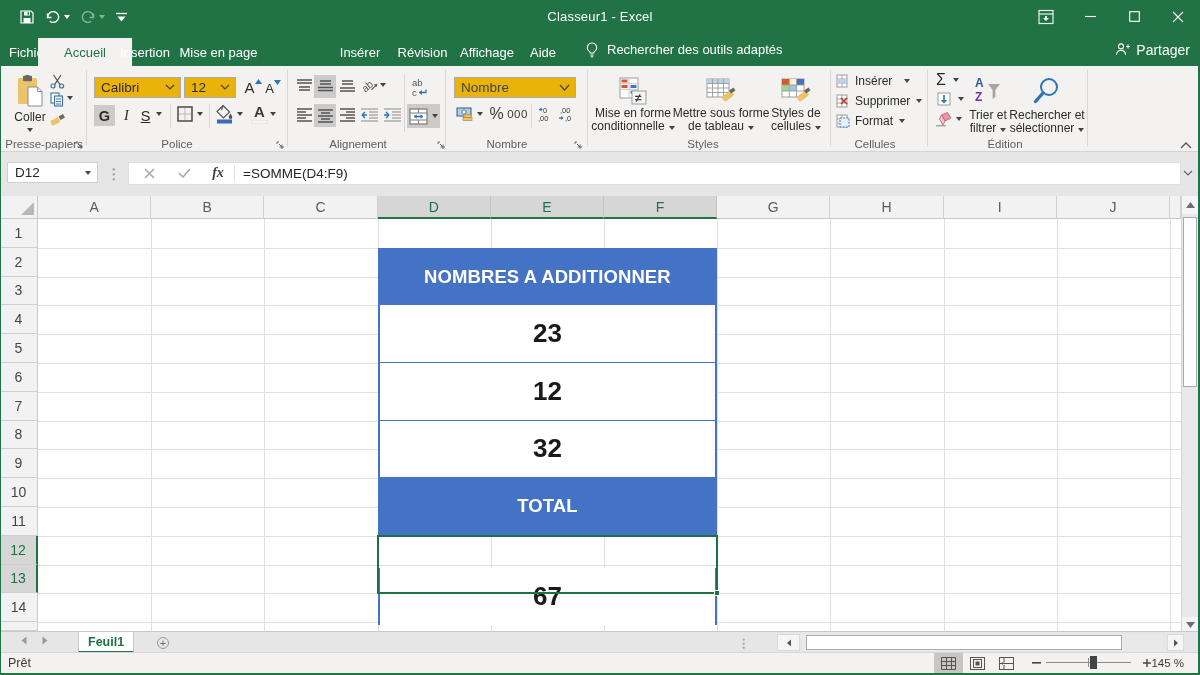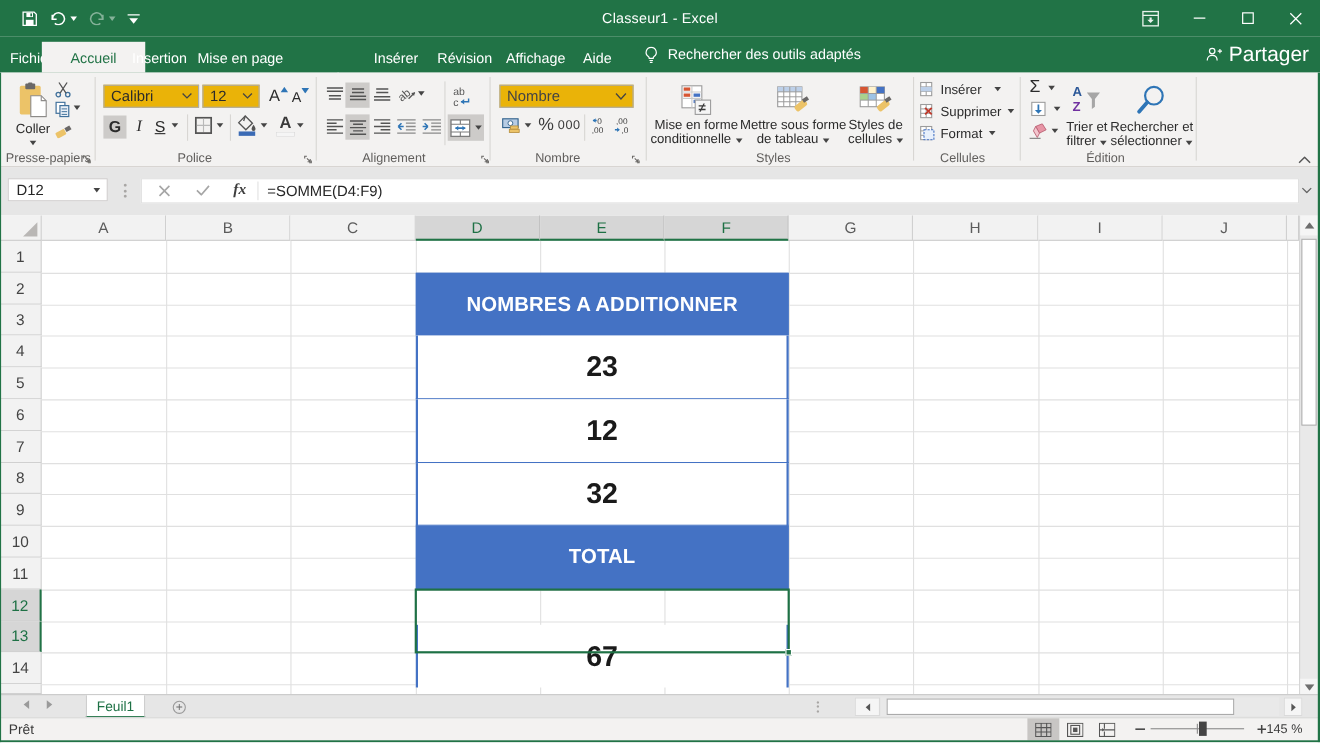--- a/index.html
+++ b/index.html
@@ -21,21 +21,21 @@
   .winctl { position:absolute; right:0; top:0; height:33px; display:flex; }
   .winbtn { width:44px; height:33px; display:flex; align-items:center; justify-content:center; color:#E8F2EC; }
   .ribbon-opts { position:absolute; right:134px; top:0; width:40px; height:33px; display:flex; align-items:center; justify-content:center; color:#E8F2EC; }
 
   
   .tabrow { position:absolute; left:0; top:33px; width:1200px; height:33px; background:#217346; }
   .tabs { position:absolute; left:0; top:5px; height:28px; width:600px; }
   .rtab { position:absolute; top:0; height:28px; padding:0 26px; display:flex; align-items:center; font-size:13px; color:#fff; white-space:nowrap; transform:translateX(-50%); }
   .rtab.active { background:#F3F2F1; color:#217346; }
   .tellme { position:absolute; left:585px; top:0; height:33px; display:flex; align-items:center; gap:8px; color:#fff; font-size:13px; }
-  .share { position:absolute; right:10px; top:33px; margin-top:-33px; height:33px; display:flex; align-items:center; gap:6px; color:#fff; font-size:19px; }
+  .share { position:absolute; right:10px; top:33px; margin-top:-33px; height:33px; display:flex; align-items:center; gap:6px; color:#fff; font-size:14px; }
 
   
   .ribbon { position:absolute; left:0; top:66px; width:1200px; height:86px; background:#F3F2F1; border-bottom:1px solid #D5D2CF; }
   .gdiv { position:absolute; top:4px; height:76px; width:1px; background:#D8D6D3; }
   .glabel { position:absolute; top:72px; height:13px; font-size:11.5px; color:#605E5C; text-align:center; white-space:nowrap; transform:translateX(-50%); }
   .launcher { position:absolute; top:75px; color:#6A6866; }
   .combo { position:absolute; background:#eab308; border:1px solid #ACABAB; display:flex; align-items:center; font-size:13.5px; color:#2b2b2b; padding-left:6px; }
   .combo .chev { position:absolute; right:5px; color:#444; }
   .toggled { background:#CDCBC9; }
   .btnbox { position:absolute; display:flex; align-items:center; justify-content:center; }
@@ -71,21 +71,21 @@
   
   .tblock { position:absolute; display:flex; align-items:center; justify-content:center; }
   .tblock.hdr { background:#4472C4; color:#fff; font-weight:bold; font-size:18.5px; letter-spacing:.1px; }
   .tblock.val { background:#fff; color:#1a1a1a; font-weight:bold; font-size:26px; }
   .selbox { position:absolute; border:2px solid #1E7145; }
   .fillhandle { position:absolute; right:-4px; bottom:-4px; width:6px; height:6px; background:#1E7145; border:1px solid #fff; }
 
   
   .sheetbar { position:absolute; left:0; top:631px; width:1198px; height:21px; background:#E6E6E6; border-top:1px solid #C9C9C9; }
   .navarrow { position:absolute; top:4px; color:#8A8A8A; }
-  .stab { position:absolute; left:78px; top:0; height:21px; background:#fff; border-right:1px solid #C9C9C9; border-left:1px solid #C9C9C9; border-bottom:2px solid #217346; display:flex; align-items:center; padding:0 9px; font-size:12.5px; font-weight:normal; color:#1E7145; }
+  .stab { position:absolute; left:78px; top:0; height:21px; background:#fff; border-right:1px solid #C9C9C9; border-left:1px solid #C9C9C9; border-bottom:2px solid #217346; display:flex; align-items:center; padding:0 9px; font-size:12.5px; font-weight:bold; color:#1E7145; }
   .addsheet { position:absolute; left:157px; top:5px; width:12px; height:12px; border:1px solid #9A9A9A; border-radius:50%; color:#6E6E6E; display:flex; align-items:center; justify-content:center; font-size:11px; line-height:10px; }
   .tabsplit { position:absolute; left:742px; top:5px; color:#A8A6A4; font-size:5px; line-height:4px; }
   .hscroll-left { position:absolute; left:777px; top:2px; width:23px; height:17px; background:#F5F5F5; border:1px solid #DADADA; display:flex; align-items:center; justify-content:center; }
   .hscroll-track { position:absolute; left:801px; top:2px; width:362px; height:17px; background:#E9E9E9; }
   .hscroll-thumb { position:absolute; left:5px; top:1px; width:316px; height:15px; background:#fff; border:1px solid #ABABAB; }
   .hscroll-right { position:absolute; left:1167px; top:2px; width:17px; height:17px; background:#F5F5F5; border:1px solid #DADADA; display:flex; align-items:center; justify-content:center; }
 
   
   .statusbar { position:absolute; left:0; top:652px; width:1200px; height:21px; background:#F3F2F1; border-top:1px solid #D8D8D8; }
   .status-left { position:absolute; left:8px; top:0; height:20px; display:flex; align-items:center; font-size:12.5px; color:#3b3b3b; }

